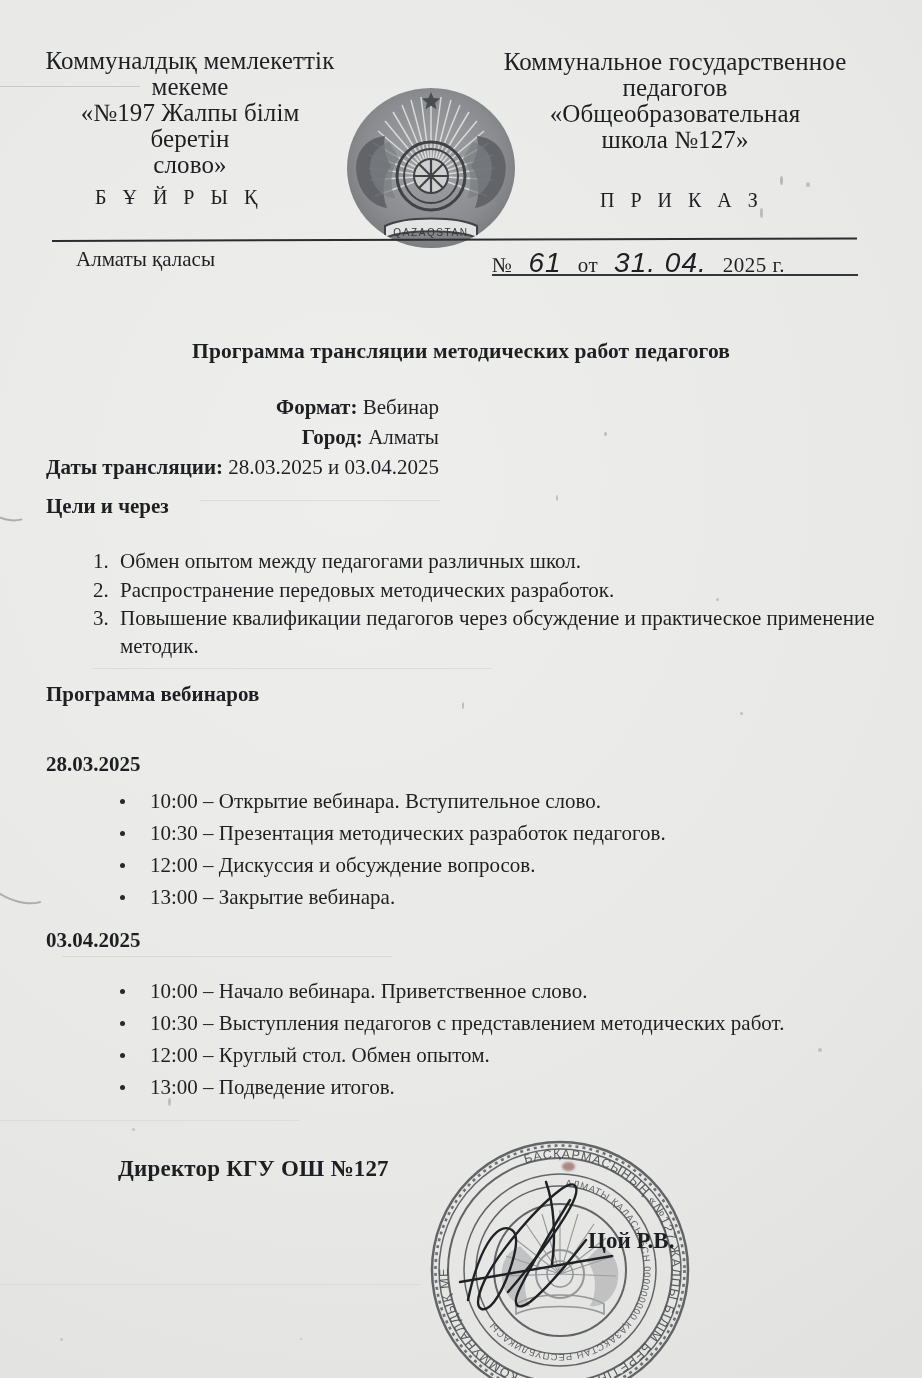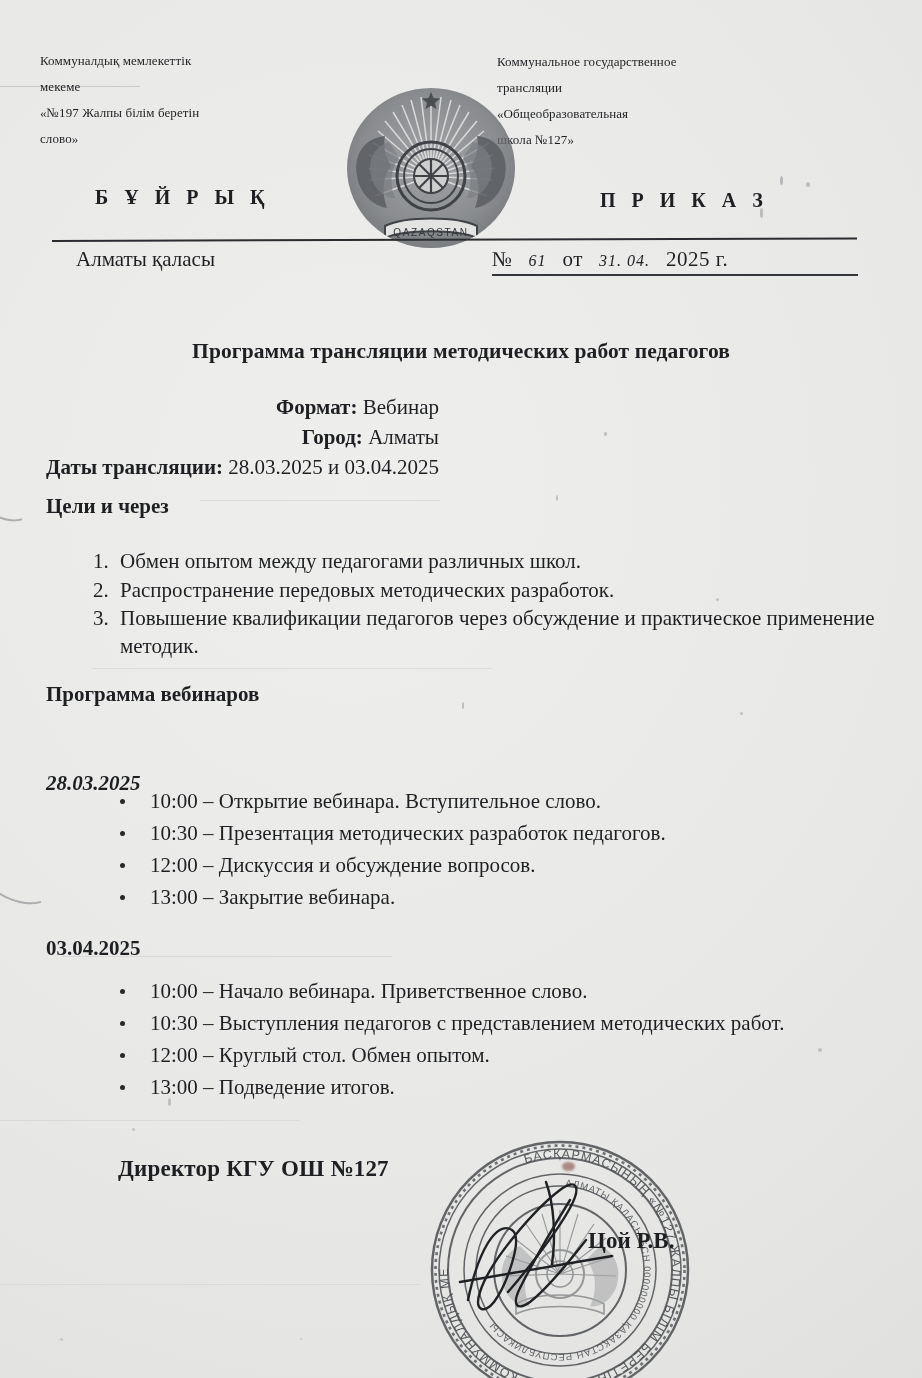--- a/index.html
+++ b/index.html
@@ -52,39 +52,40 @@
   
   .header {
     position: absolute;
     top: 44px;
     left: 0;
     width: 922px;
     height: 190px;
   }
   .org-block {
     position: absolute;
-    font-size: 13px;
+    text-align: center;
+    font-size: 25px;
     line-height: 26px;
     letter-spacing: 0.1px;
   }
   .org-left {
     left: 40px;
     top: 4px;
     width: 300px;
   }
   .org-right {
     left: 497px;
     top: 5px;
     width: 356px;
   }
   .doc-word {
     position: absolute;
     font-size: 20px;
     letter-spacing: 5.5px;
-    font-weight: 700;
+    font-weight: 400;
   }
   .doc-word-left { left: 95px;  top: 142px; }
   .doc-word-right{ left: 600px; top: 145px; }
 
   
   .emblem {
     position: absolute;
     left: 345px;
     top: 36px;
     width: 172px;
@@ -109,23 +110,23 @@
     font-size: 21px;
   }
   .numline {
     position: absolute;
     left: 492px;
     top: 247px;
     font-size: 21px;
     white-space: nowrap;
   }
   .numline .hand {
-    font-family: Liberation Serif, serif;
+    font-family: Liberation Sans, sans-serif;
     font-style: italic;
-    font-size: 16px;
+    font-size: 28px;
     letter-spacing: 1px;
     padding: 0 16px;
   }
   .numline .lbl { letter-spacing: 0.5px; }
   .num-underline {
     position: absolute;
     left: 492px;
     top: 274px;
     width: 366px;
     height: 1.5px;
@@ -161,22 +162,22 @@
   }
   .h2-goals { top: 494px; }
   .h2-prog  { top: 682px; }
 
   .h3 {
     position: absolute;
     left: 46px;
     font-size: 21px;
     font-weight: bold;
   }
-  .h3-d1 { top: 771px; font-style: italic; }
-  .h3-d2 { top: 928px; margin-top: 8px; }
+  .h3-d1 { top: 752px; }
+  .h3-d2 { top: 928px; }
 
   ol.goals {
     position: absolute;
     left: 72px;
     top: 548px;
     width: 810px;
     margin: 0;
     padding: 0 0 0 42px;
     font-size: 21px;
     line-height: 27.5px;
@@ -281,21 +282,21 @@
 
     <div class="org-block org-left">
       <div>Коммуналдық мемлекеттік</div>
       <div>мекеме</div>
       <div>«№197 Жалпы білім беретін</div>
       <div>слово»</div>
     </div>
 
     <div class="org-block org-right">
       <div>Коммунальное  государственное</div>
-      <div>трансляции</div>
+      <div>педагогов</div>
       <div>«Общеобразовательная</div>
       <div>школа №127»</div>
     </div>
 
     <div class="doc-word doc-word-left">Б Ұ Й Р Ы Қ</div>
     <div class="doc-word doc-word-right">П Р И К А З</div>
 
     <div class="emblem">
       <svg viewBox="0 0 172 178" width="172" height="178" aria-hidden="true">
         <defs>

